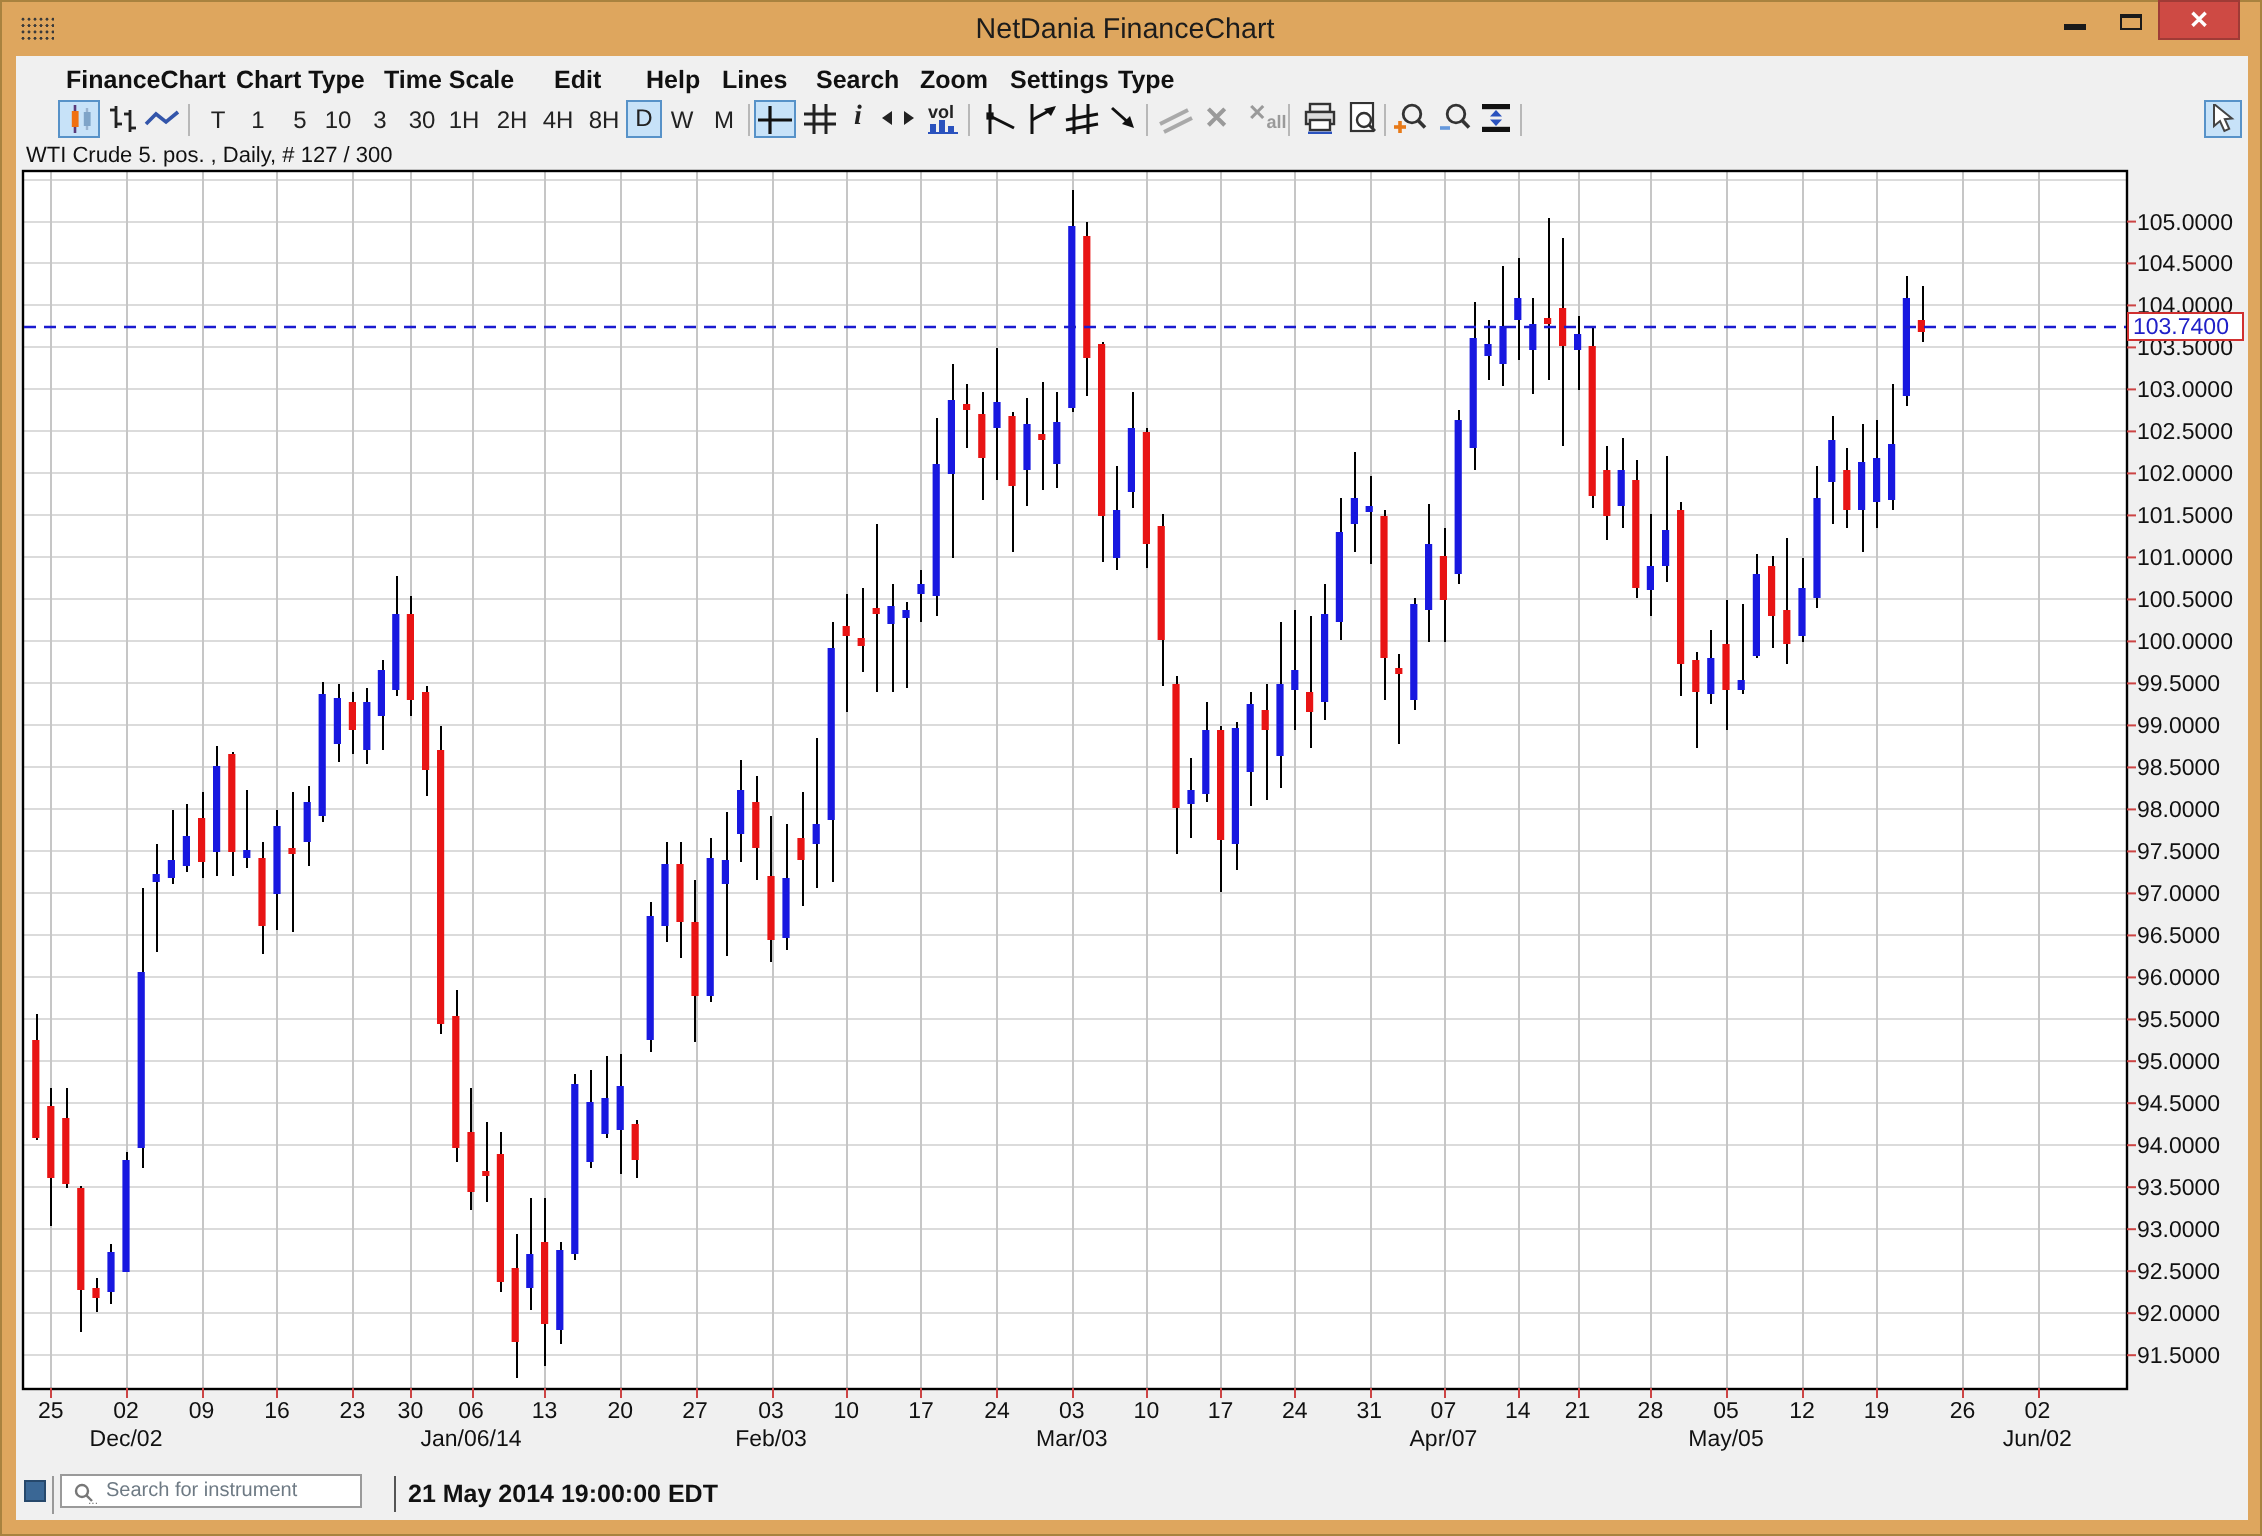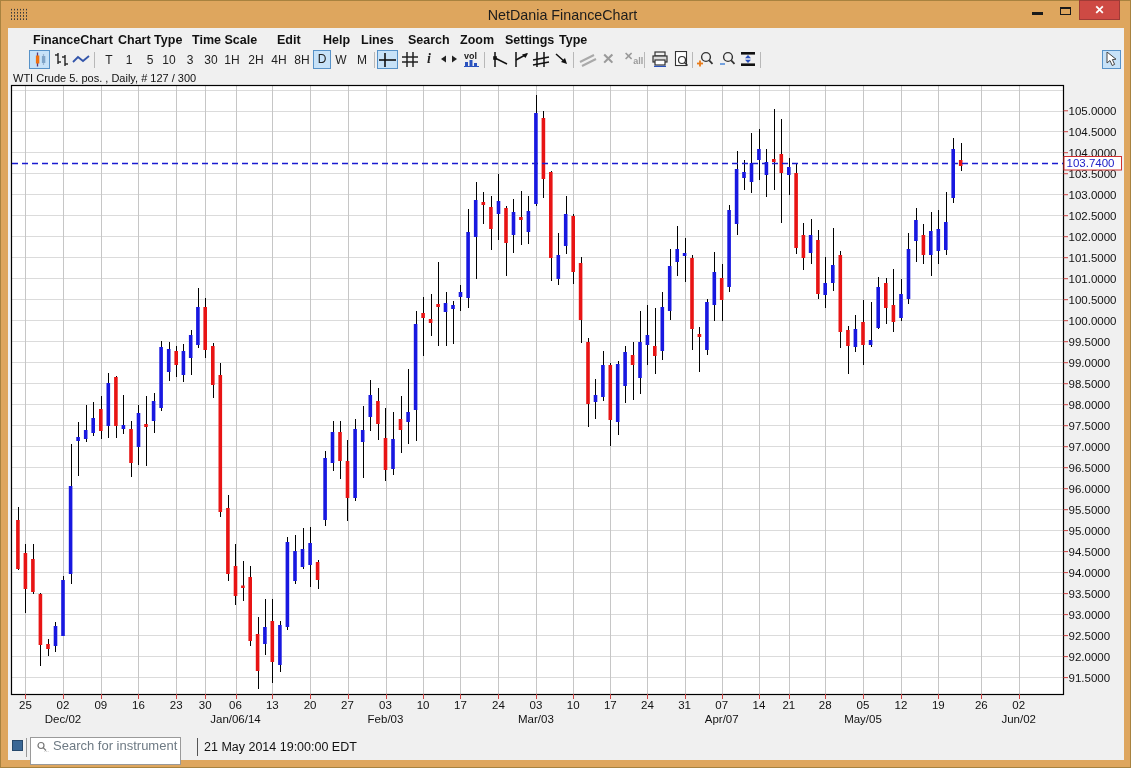--- a/index.html
+++ b/index.html
@@ -9,23 +9,23 @@
 .title{left:0;top:7px;width:1125px;text-align:center;font-size:14.3px;color:#1c1c1c}
 .mindash{left:1032px;top:12px;width:11px;height:3px;background:#1a1a1a}
 .maxbox{left:1060px;top:7px;width:11px;height:8px;border:1.5px solid #1a1a1a;border-top-width:2.5px}
 .closebtn{left:1079px;top:0px;width:41px;height:20px;background:#ce4a44;border:1px solid #9f3b36;color:#fff;text-align:center;font-size:12px;font-weight:bold;line-height:18px}
 .menu{top:33px;font-size:12.5px;font-weight:bold;color:#111}
 .tbtxt{top:53px;font-size:12px;color:#222}
 .selbtn{background:#c7e2f8;border:1px solid #5792c8}
 .sep{top:52px;width:1px;height:16px;background:#b8b8b8}
 .chartlabel{left:13px;top:72px;font-size:11px;color:#111}
 .statussep{left:197px;top:738px;width:1px;height:18px;background:#555}
-.datetxt{left:204px;top:740px;font-size:12.5px;font-weight:normal;color:#111}
+.datetxt{left:204px;top:740px;font-size:12.5px;font-weight:bold;color:#111}
 .bluesq{left:12px;top:740px;width:11px;height:11px;background:#3a6795;border:1px solid #26486b}
-.searchbox{left:30px;top:737px;width:151px;height:28px;background:#fff;border:1px solid #9a9a9a;font-size:13px;color:#6e7a84;line-height:15px;padding-left:22px}
+.searchbox{left:30px;top:737px;width:151px;height:17px;background:#fff;border:1px solid #9a9a9a;font-size:10px;color:#6e7a84;line-height:15px;padding-left:22px}
 </style></head>
 <body>
 <div class="client"></div>
 <svg width="1131" height="768" viewBox="0 0 1131 768" style="position:absolute;left:0;top:0;font-family:'Liberation Sans',sans-serif">
 <rect x="11.5" y="85.5" width="1052" height="609" fill="#ffffff" stroke="none"></rect>
 <g stroke="#dbdbdb" stroke-width="1" shape-rendering="crispEdges">
       <line x1="12" y1="90" x2="1063" y2="90"></line>
       <line x1="12" y1="111" x2="1063" y2="111"></line>
       <line x1="12" y1="131.5" x2="1063" y2="131.5"></line>
       <line x1="12" y1="152.5" x2="1063" y2="152.5"></line>

